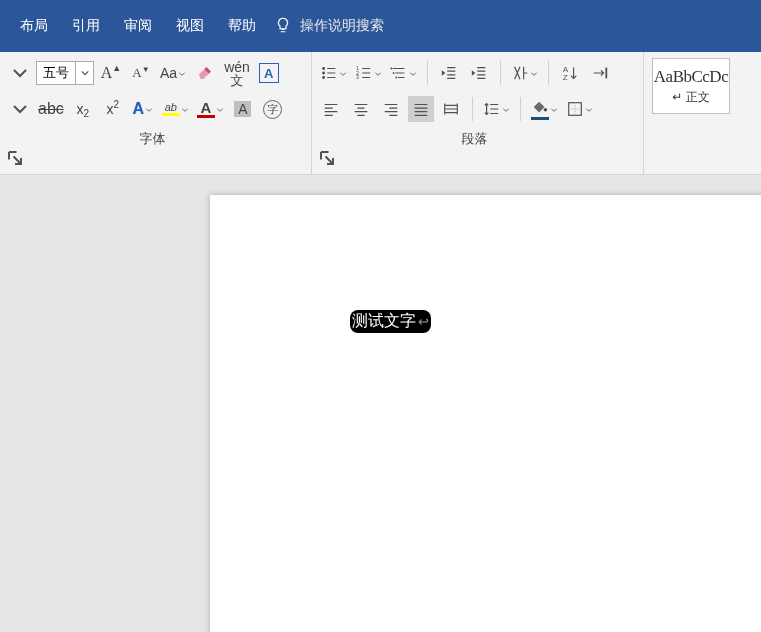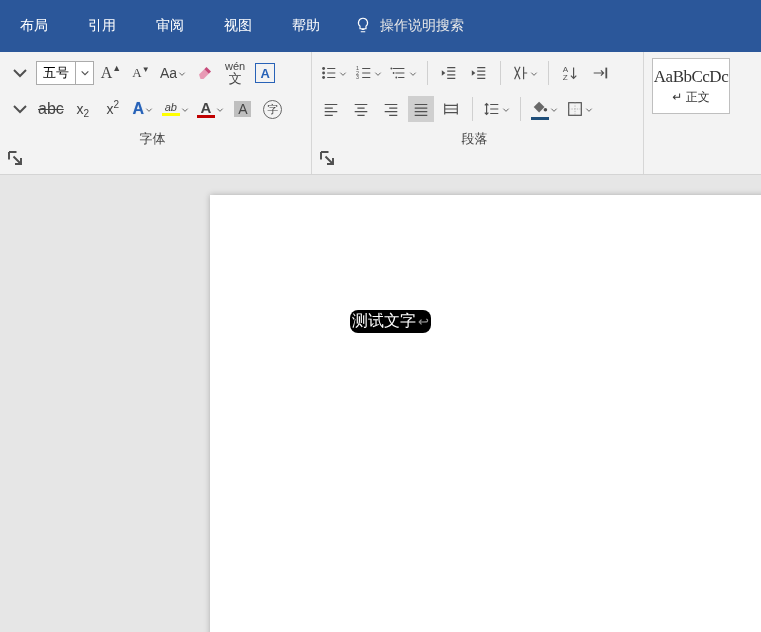--- a/index.html
+++ b/index.html
@@ -1,18 +1,18 @@
 <!DOCTYPE html>
 <html><head>
 <meta charset="utf-8">
 <style>
 * { margin: 0; padding: 0; box-sizing: border-box; font-family: "Microsoft YaHei", "Segoe UI", sans-serif; }
 body { background: #e6e6e6; width: 761px; height: 632px; overflow: hidden; }
 
-.menubar { background: #2b579a; height: 52px; display: flex; align-items: center; padding: 0 8px; color: #fff; font-size: 14px; gap: 16px; }
+.menubar { background: #2b579a; height: 52px; display: flex; align-items: center; padding: 0 8px; color: #fff; font-size: 14px; gap: 0; }
 .menubar .menu-item { padding: 0 12px; height: 100%; display: flex; align-items: center; cursor: pointer; }
 .menubar .tell-me { display: flex; align-items: center; gap: 8px; margin-left: 6px; color: #e8e8e8; }
 .menubar svg { fill: #fff; }
 
 .ribbon { background: #f3f3f3; border-bottom: 1px solid #d4d4d4; display: flex; height: 123px; position: relative; }
 .group { border-right: 1px solid #d6d6d6; padding: 4px 12px 0 6px; position: relative; display: flex; flex-direction: column; }
 .group-rows { display: flex; flex-direction: column; gap: 2px; flex: 1; }
 .row { display: flex; align-items: center; gap: 4px; height: 34px; }
 .group-label { text-align: center; font-size: 13px; color: #444; padding: 4px 0 6px 0; position: relative; }
 .group-dialog { position: absolute; right: 4px; bottom: 6px; width: 14px; height: 14px; }
@@ -99,21 +99,21 @@
               </svg></span>
         </span>
         <span class="btn">
           <svg viewBox="0 0 24 24">
               <path fill="#e89ab5" d="M4 14l7-7 6 6-7 7H6z"></path>
               <path fill="#c74b7a" d="M11 7l6 6 3-3-6-6z"></path>
             </svg>
         </span>
         <span class="btn">
           <span class="stack">
-            <span style="font-size:11px">wén</span>
+            <span style="font-size:14px">wén</span>
             <span style="font-size:13px">文</span>
           </span>
         </span>
         <span class="btn">
           <span class="boxed">A</span>
         </span>
       </div>
       <div class="row">
         <span class="btn">
           <svg viewBox="0 0 12 12" class="dd">

